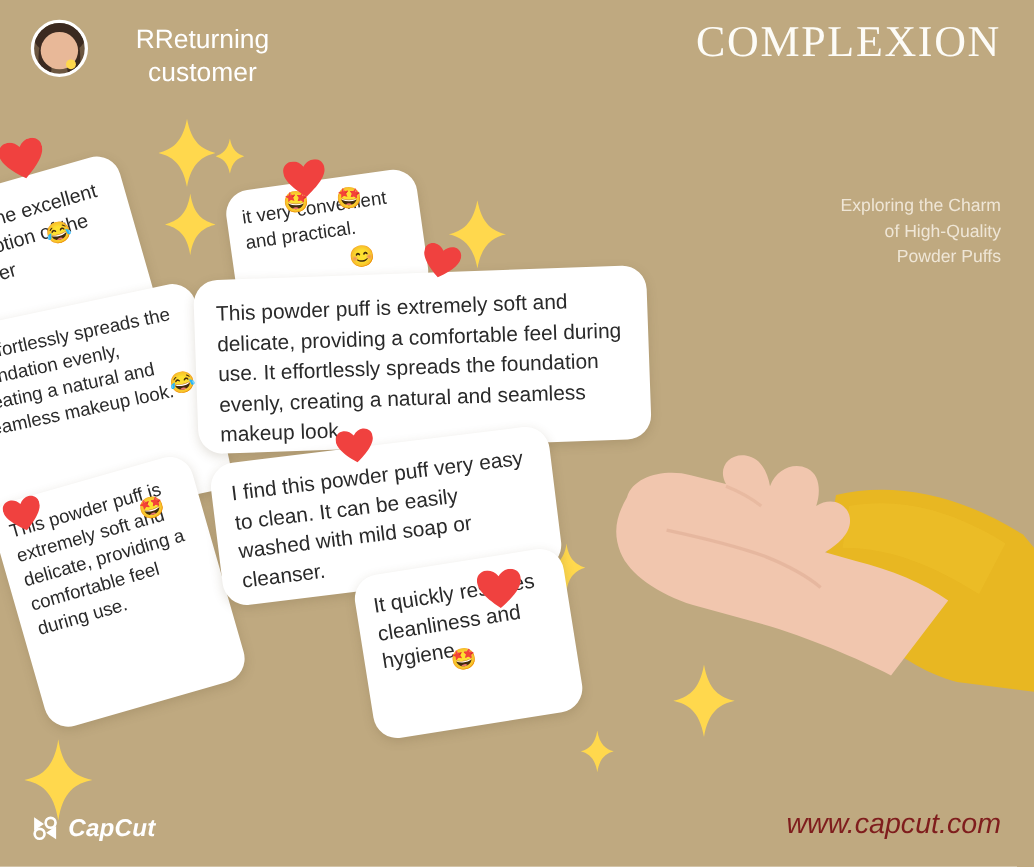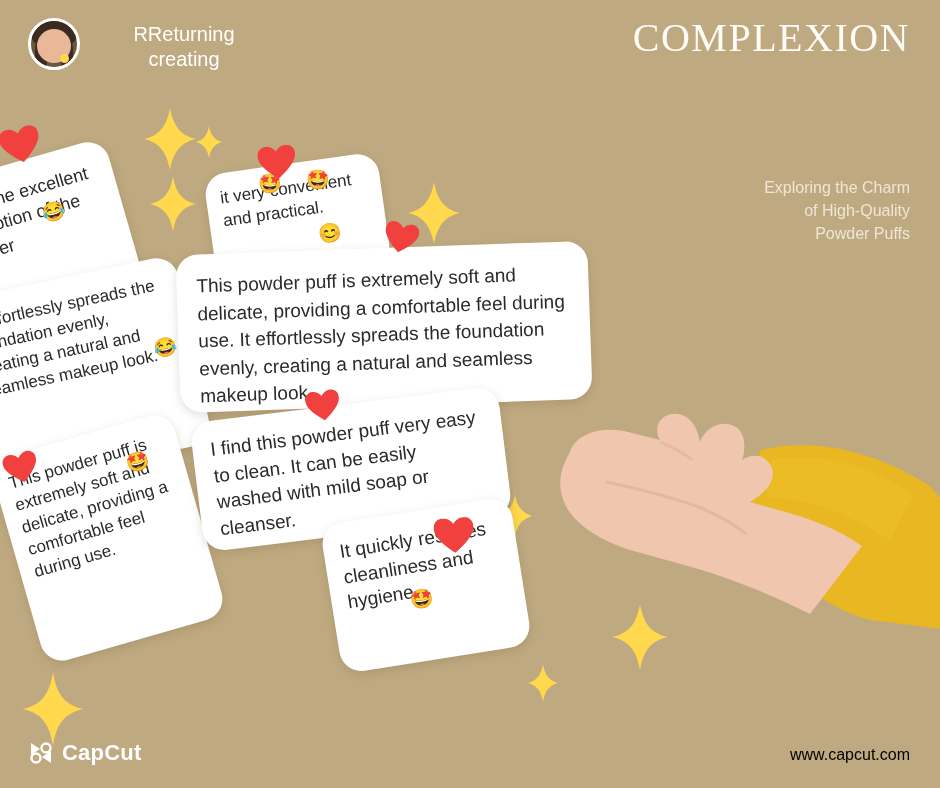--- a/index.html
+++ b/index.html
@@ -81,21 +81,21 @@
     background: #ffd84d;
   }
 
   .customer-tag {
     position: absolute;
     left: 96px;
     top: 22px;
     width: 176px;
     text-align: center;
     color: #ffffff;
-    font-size: 20px;
+    font-size: 24px;
     line-height: 1.25;
     font-family: "Liberation Sans", sans-serif;
   }
 
   
   .title {
     position: absolute;
     right: 30px;
     top: 16px;
     width: 600px;
@@ -122,41 +122,43 @@
   .subtitle span { display: block; }
 
   
   .logo {
     position: absolute;
     left: 28px;
     bottom: 22px;
     display: flex;
     align-items: center;
     gap: 8px;
+    font-style: italic;
   }
   .logo .mark {
     width: 26px;
     height: 26px;
     position: relative;
   }
   .logo .mark svg { display: block; }
   .logo .word {
     color: #ffffff;
     font-size: 22px;
     font-weight: bold;
     letter-spacing: 0.2px;
     font-family: "Liberation Sans", sans-serif;
   }
   .site-url {
     position: absolute;
     right: 30px;
     bottom: 24px;
-    color: #000000;
-    font-size: 16px;
-    font-family: "Liberation Sans", sans-serif;
+    color: #7f1d1d;
+    font-size: 26px;
+    font-family: "Liberation Sans", sans-serif;
+    font-style: italic;
   }
 
   
   .arm-wrap {
     position: absolute;
     right: -10px;
     top: 390px;
     width: 440px;
     height: 260px;
     pointer-events: none;
@@ -215,21 +217,21 @@
   <div class="avatar">
     <div class="hair"></div>
     <div class="hair2"></div>
     <div class="hair3"></div>
     <div class="face"></div>
     <div class="badge"></div>
   </div>
 
   <div class="customer-tag">
     <div>RReturning</div>
-    <div>creating</div>
+    <div>customer</div>
   </div>
 
   <div class="title">
     <span class="l3">COMPLEXION</span>
   </div>
 
   <div class="subtitle">
     <span>Exploring the Charm</span>
     <span>of High-Quality</span>
     <span>Powder Puffs</span>

